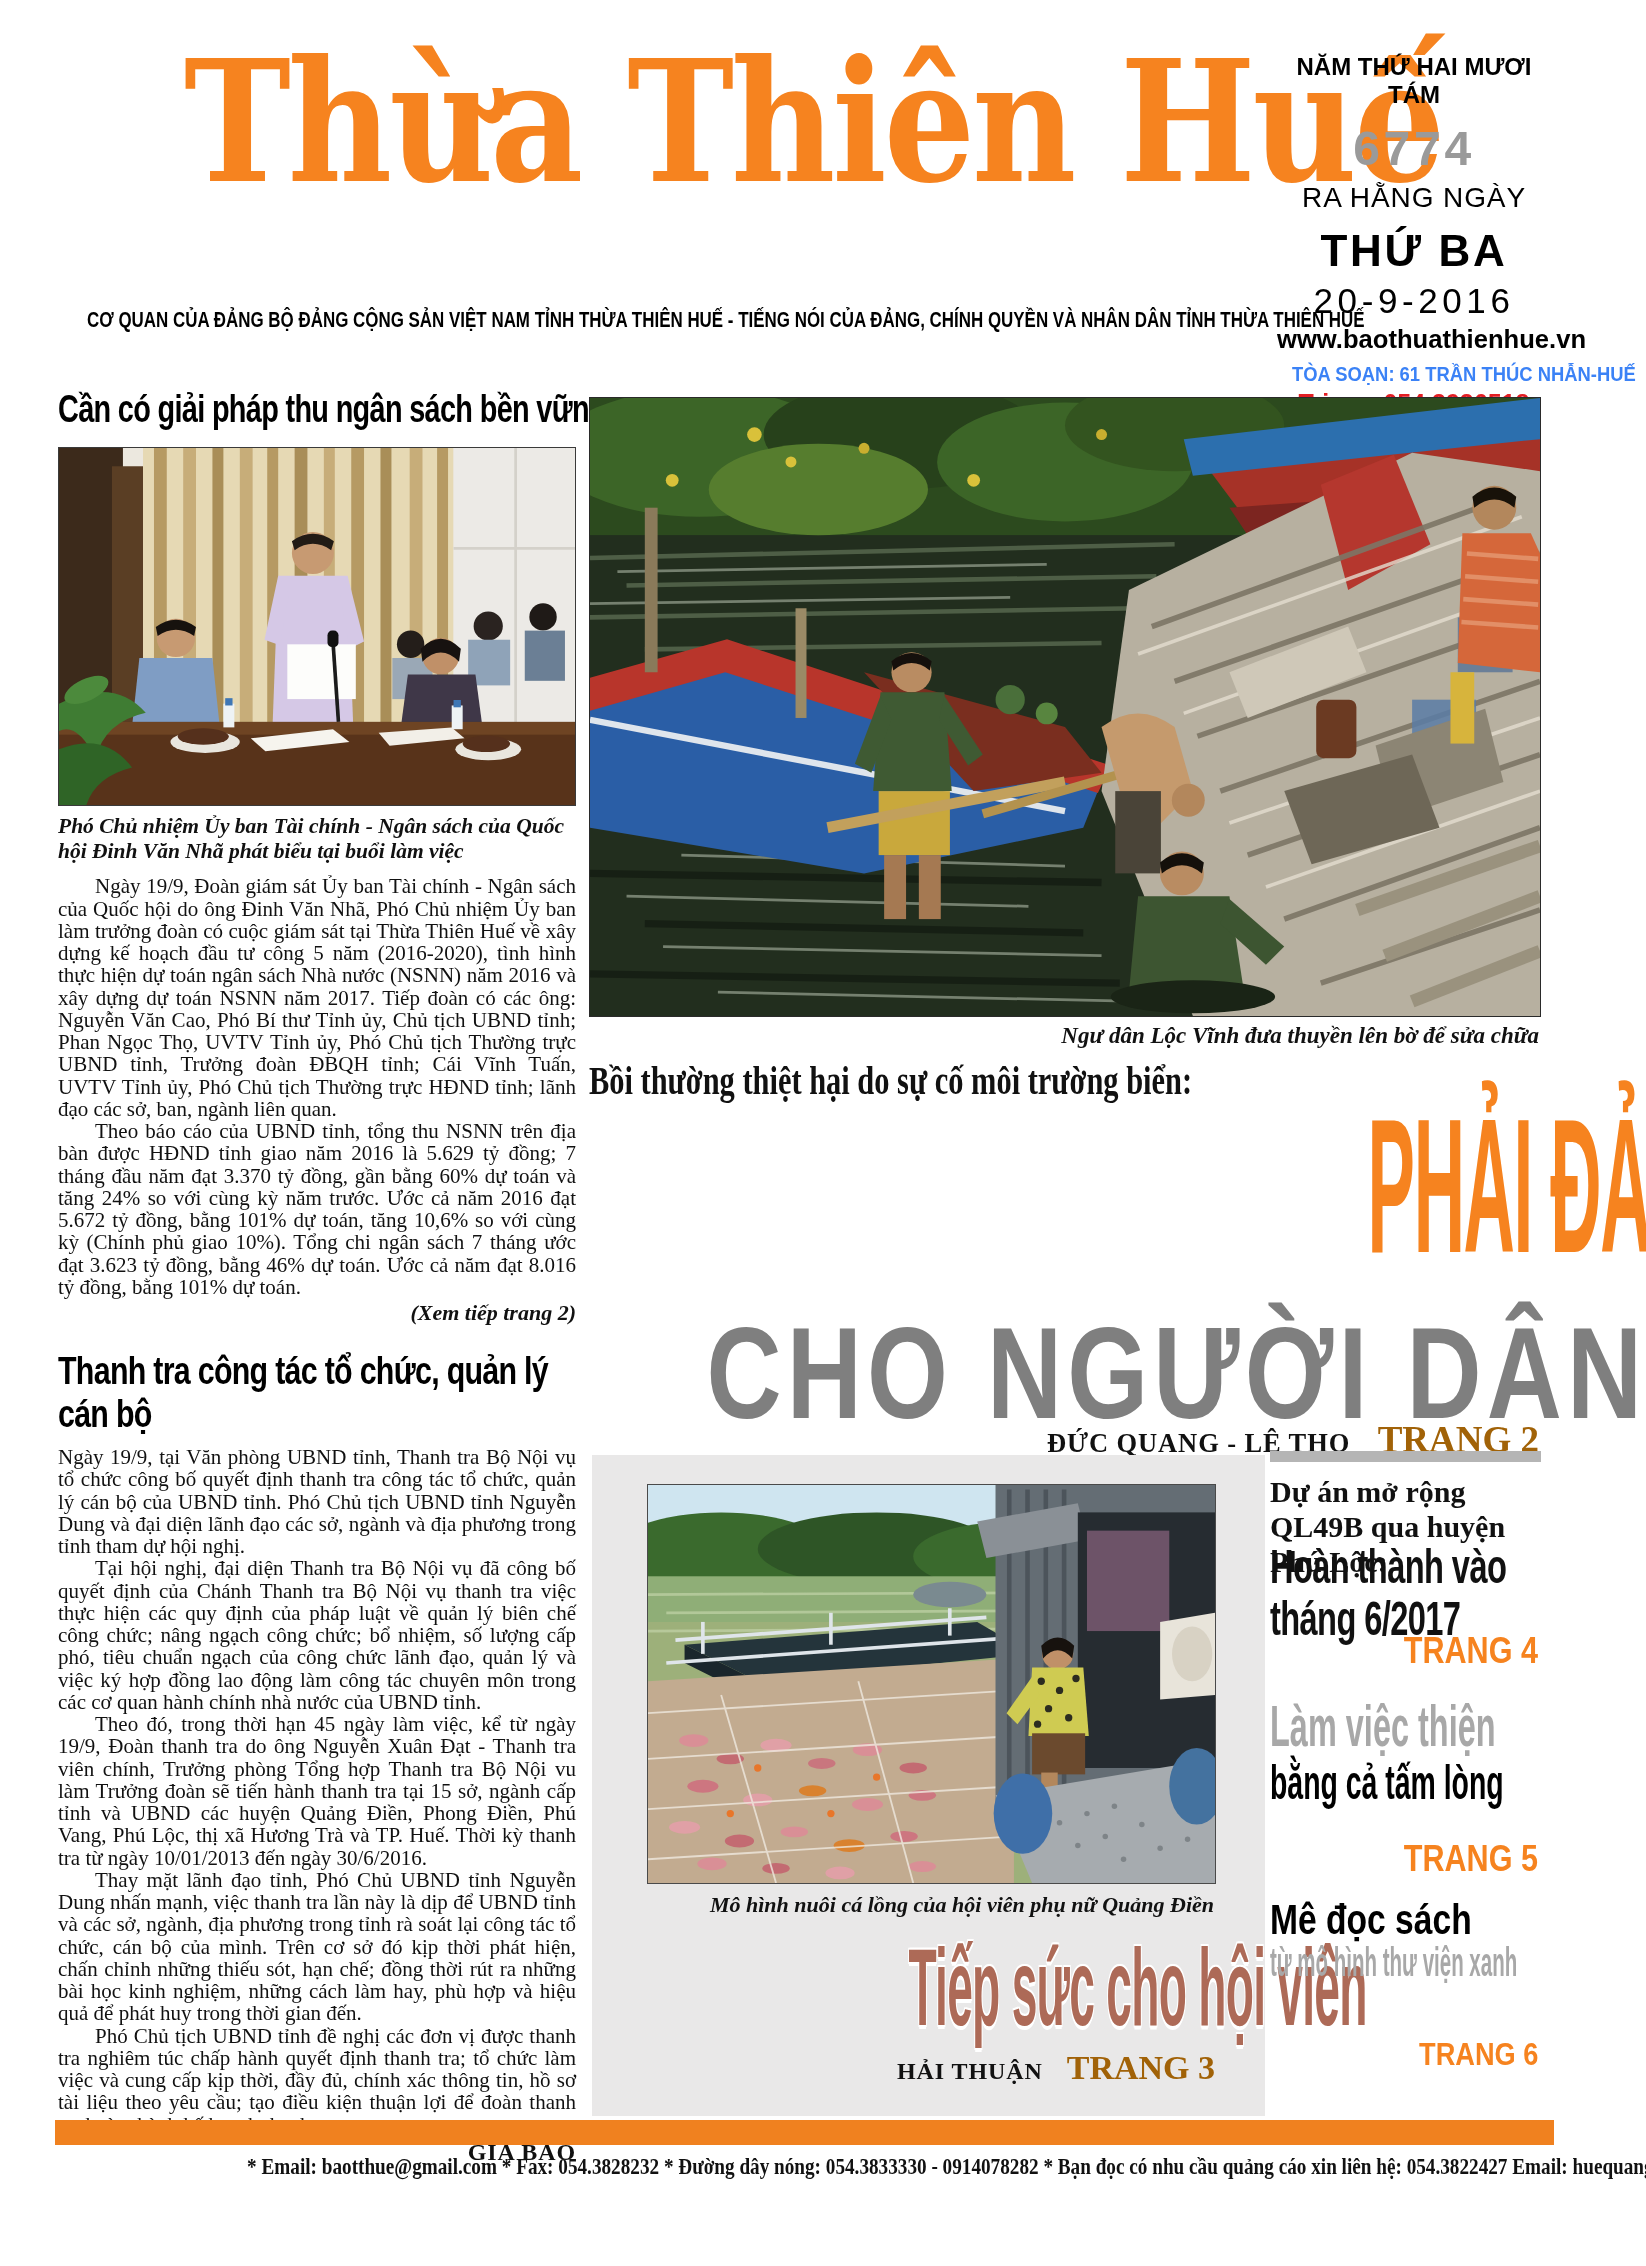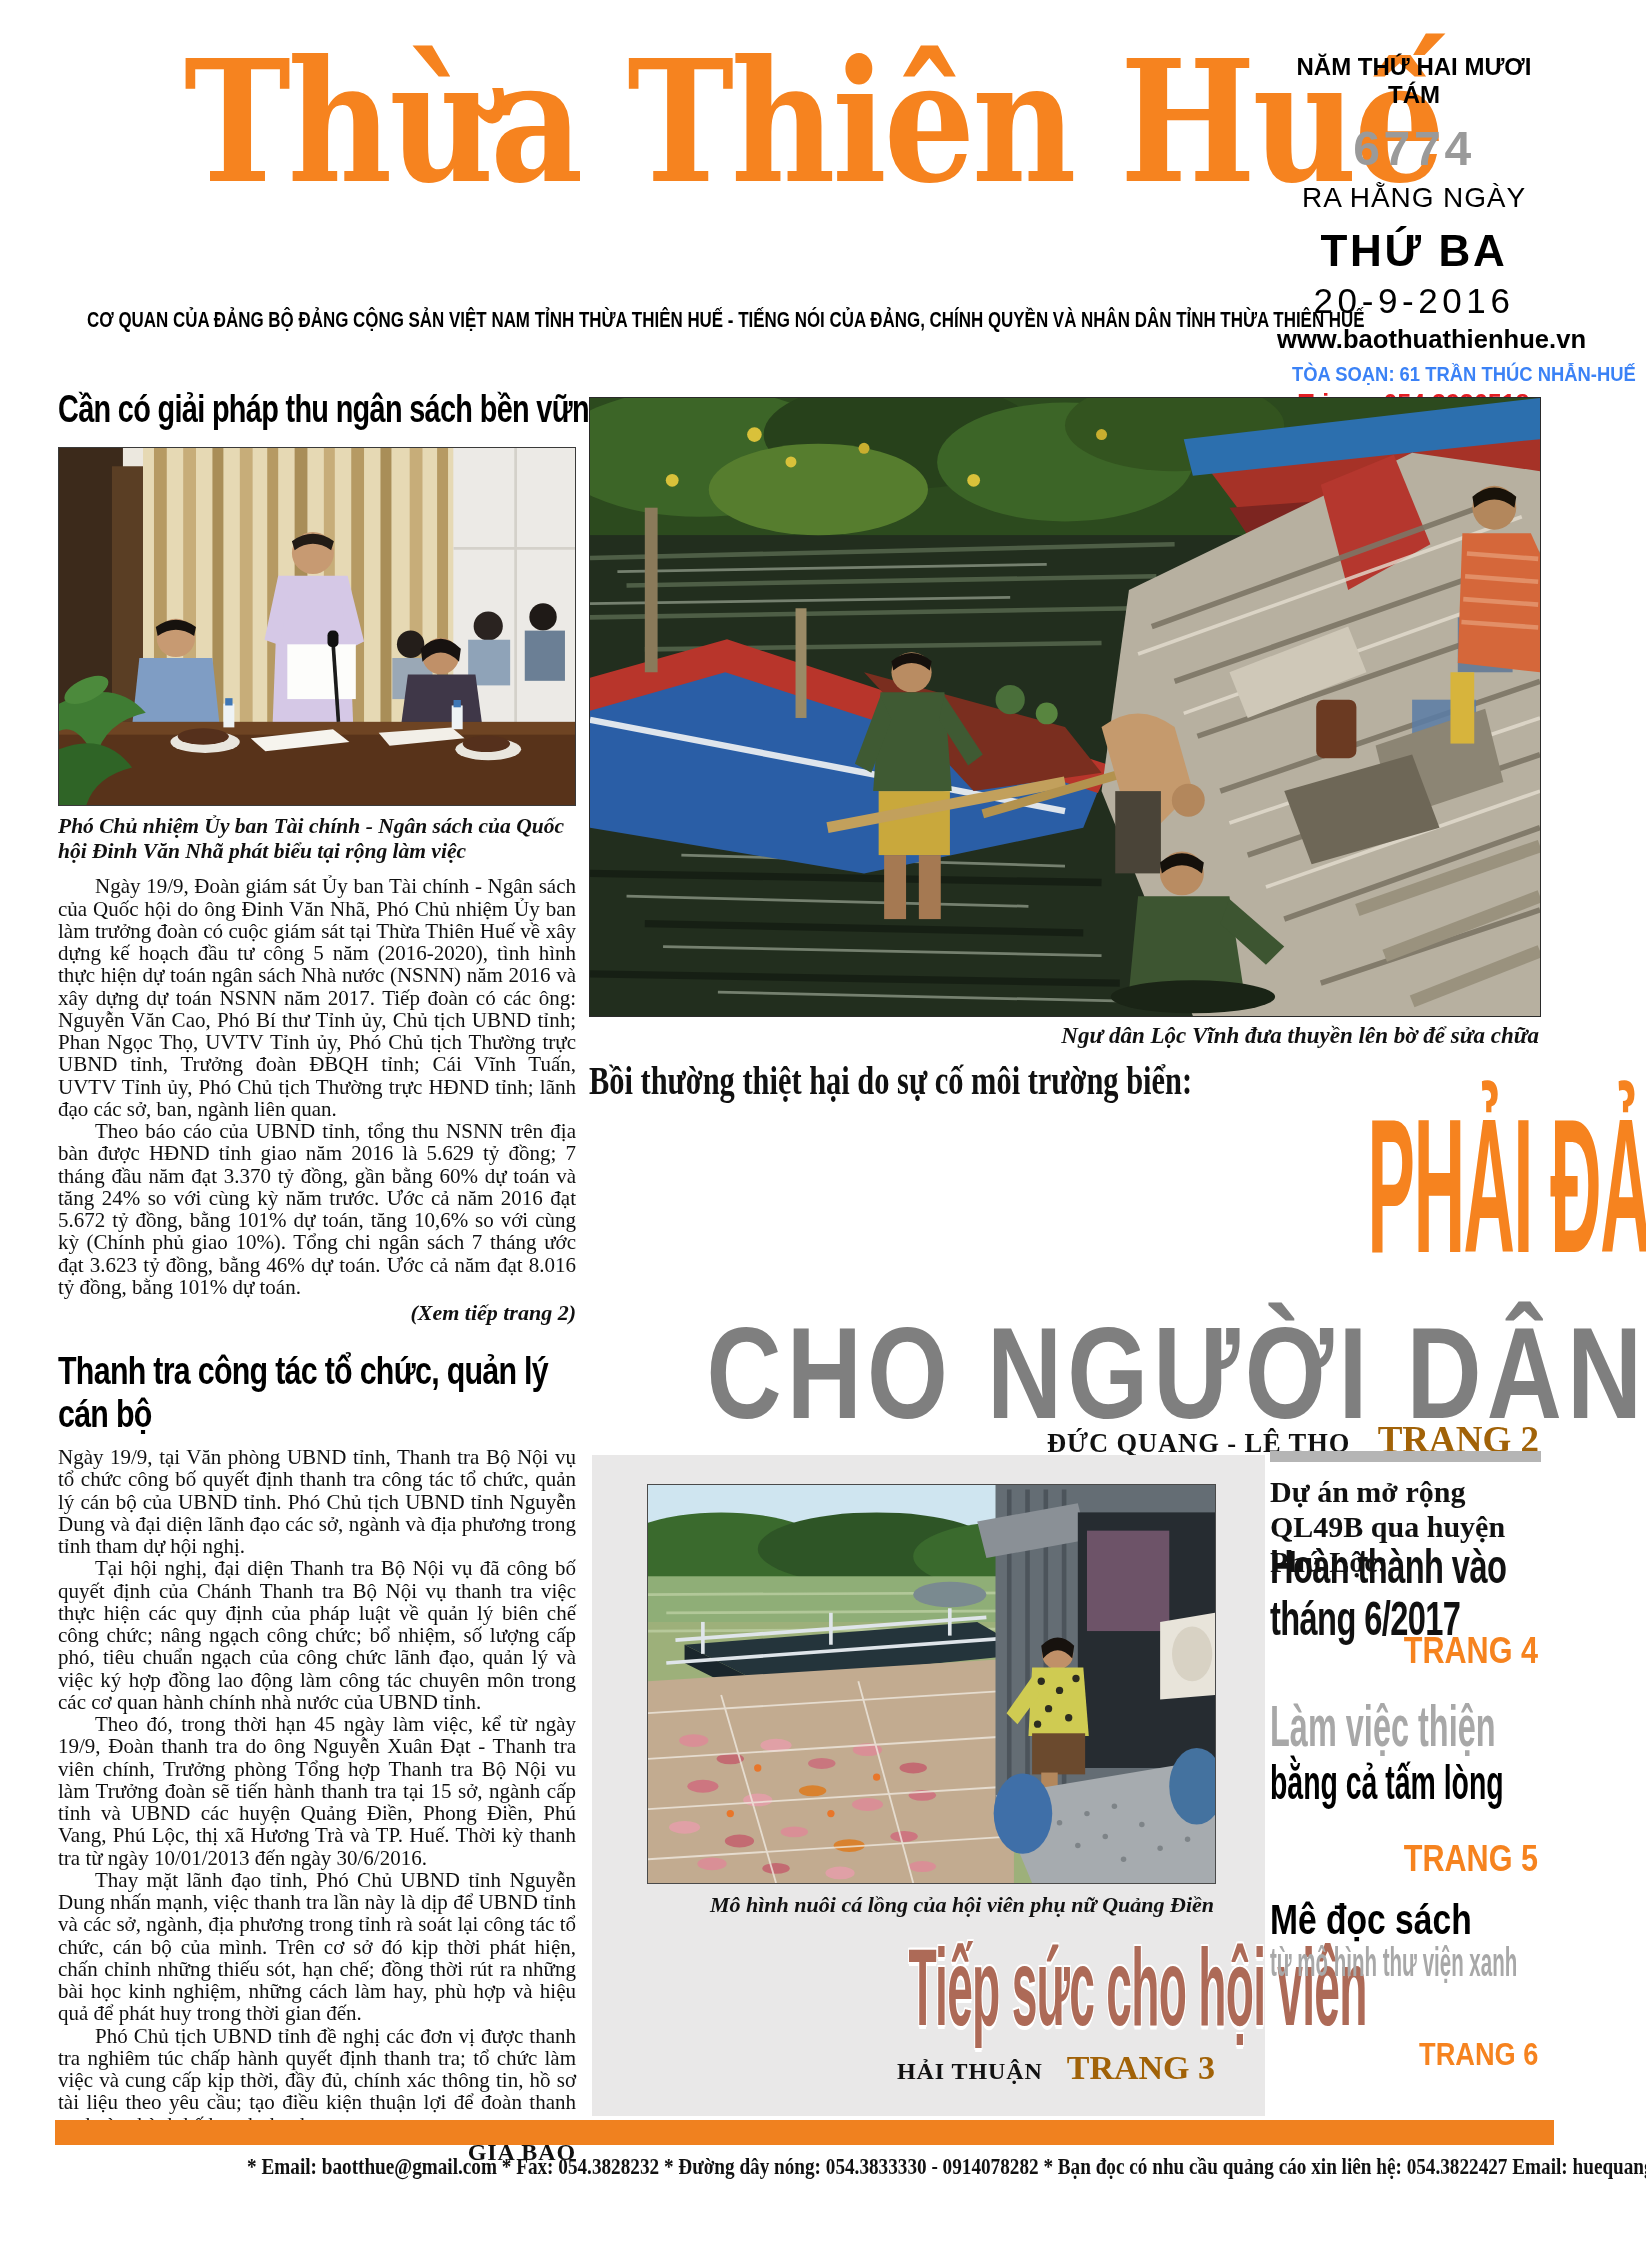--- a/index.html
+++ b/index.html
@@ -194,21 +194,21 @@
         <ellipse cx="158" cy="316" rx="28" ry="9" fill="#55301c"></ellipse>
         <ellipse cx="470" cy="330" rx="36" ry="12" fill="#e9e6de"></ellipse>
         <ellipse cx="468" cy="324" rx="26" ry="9" fill="#55301c"></ellipse>
 
         <path d="M0 280 Q60 250 95 290 Q50 300 40 340 Q20 300 0 310 Z" fill="#3f7c33"></path>
         <path d="M0 330 Q50 310 80 350 Q40 360 30 391 L0 391 Z" fill="#2f6426"></path>
         <ellipse cx="30" cy="265" rx="26" ry="12" fill="#4c8a3c" transform="rotate(-25 30 265)"></ellipse>
       </svg>
     </div>
 
-    <div class="photo-caption">Phó Chủ nhiệm Ủy ban Tài chính - Ngân sách của Quốc hội Đinh Văn Nhã phát biểu tại rộng làm việc</div>
+    <div class="photo-caption">Phó Chủ nhiệm Ủy ban Tài chính - Ngân sách của Quốc hội Đinh Văn Nhã phát biểu tại buổi làm việc</div>
 
     <div class="body-text">
         <p>Ngày 19/9, Đoàn giám sát Ủy ban Tài chính - Ngân sách của Quốc hội do ông Đinh Văn Nhã, Phó Chủ nhiệm Ủy ban làm trưởng đoàn có cuộc giám sát tại Thừa Thiên Huế về xây dựng kế hoạch đầu tư công 5 năm (2016-2020), tình hình thực hiện dự toán ngân sách Nhà nước (NSNN) năm 2016 và xây dựng dự toán NSNN năm 2017. Tiếp đoàn có các ông: Nguyễn Văn Cao, Phó Bí thư Tỉnh ủy, Chủ tịch UBND tỉnh; Phan Ngọc Thọ, UVTV Tỉnh ủy, Phó Chủ tịch Thường trực UBND tỉnh, Trưởng đoàn ĐBQH tỉnh; Cái Vĩnh Tuấn, UVTV Tỉnh ủy, Phó Chủ tịch Thường trực HĐND tỉnh; lãnh đạo các sở, ban, ngành liên quan.</p>
         <p>Theo báo cáo của UBND tỉnh, tổng thu NSNN trên địa bàn được HĐND tỉnh giao năm 2016 là 5.629 tỷ đồng; 7 tháng đầu năm đạt 3.370 tỷ đồng, gần bằng 60% dự toán và tăng 24% so với cùng kỳ năm trước. Ước cả năm 2016 đạt 5.672 tỷ đồng, bằng 101% dự toán, tăng 10,6% so với cùng kỳ (Chính phủ giao 10%). Tổng chi ngân sách 7 tháng ước đạt 3.623 tỷ đồng, bằng 46% dự toán. Ước cả năm đạt 8.016 tỷ đồng, bằng 101% dự toán.</p>
       </div>
     <div class="continue-line">(Xem tiếp trang 2)</div>
 
     <h2 class="art-title art2-title">
       <span class="cond-b">Thanh tra công tác tổ chức, quản lý cán bộ</span>
     </h2>

